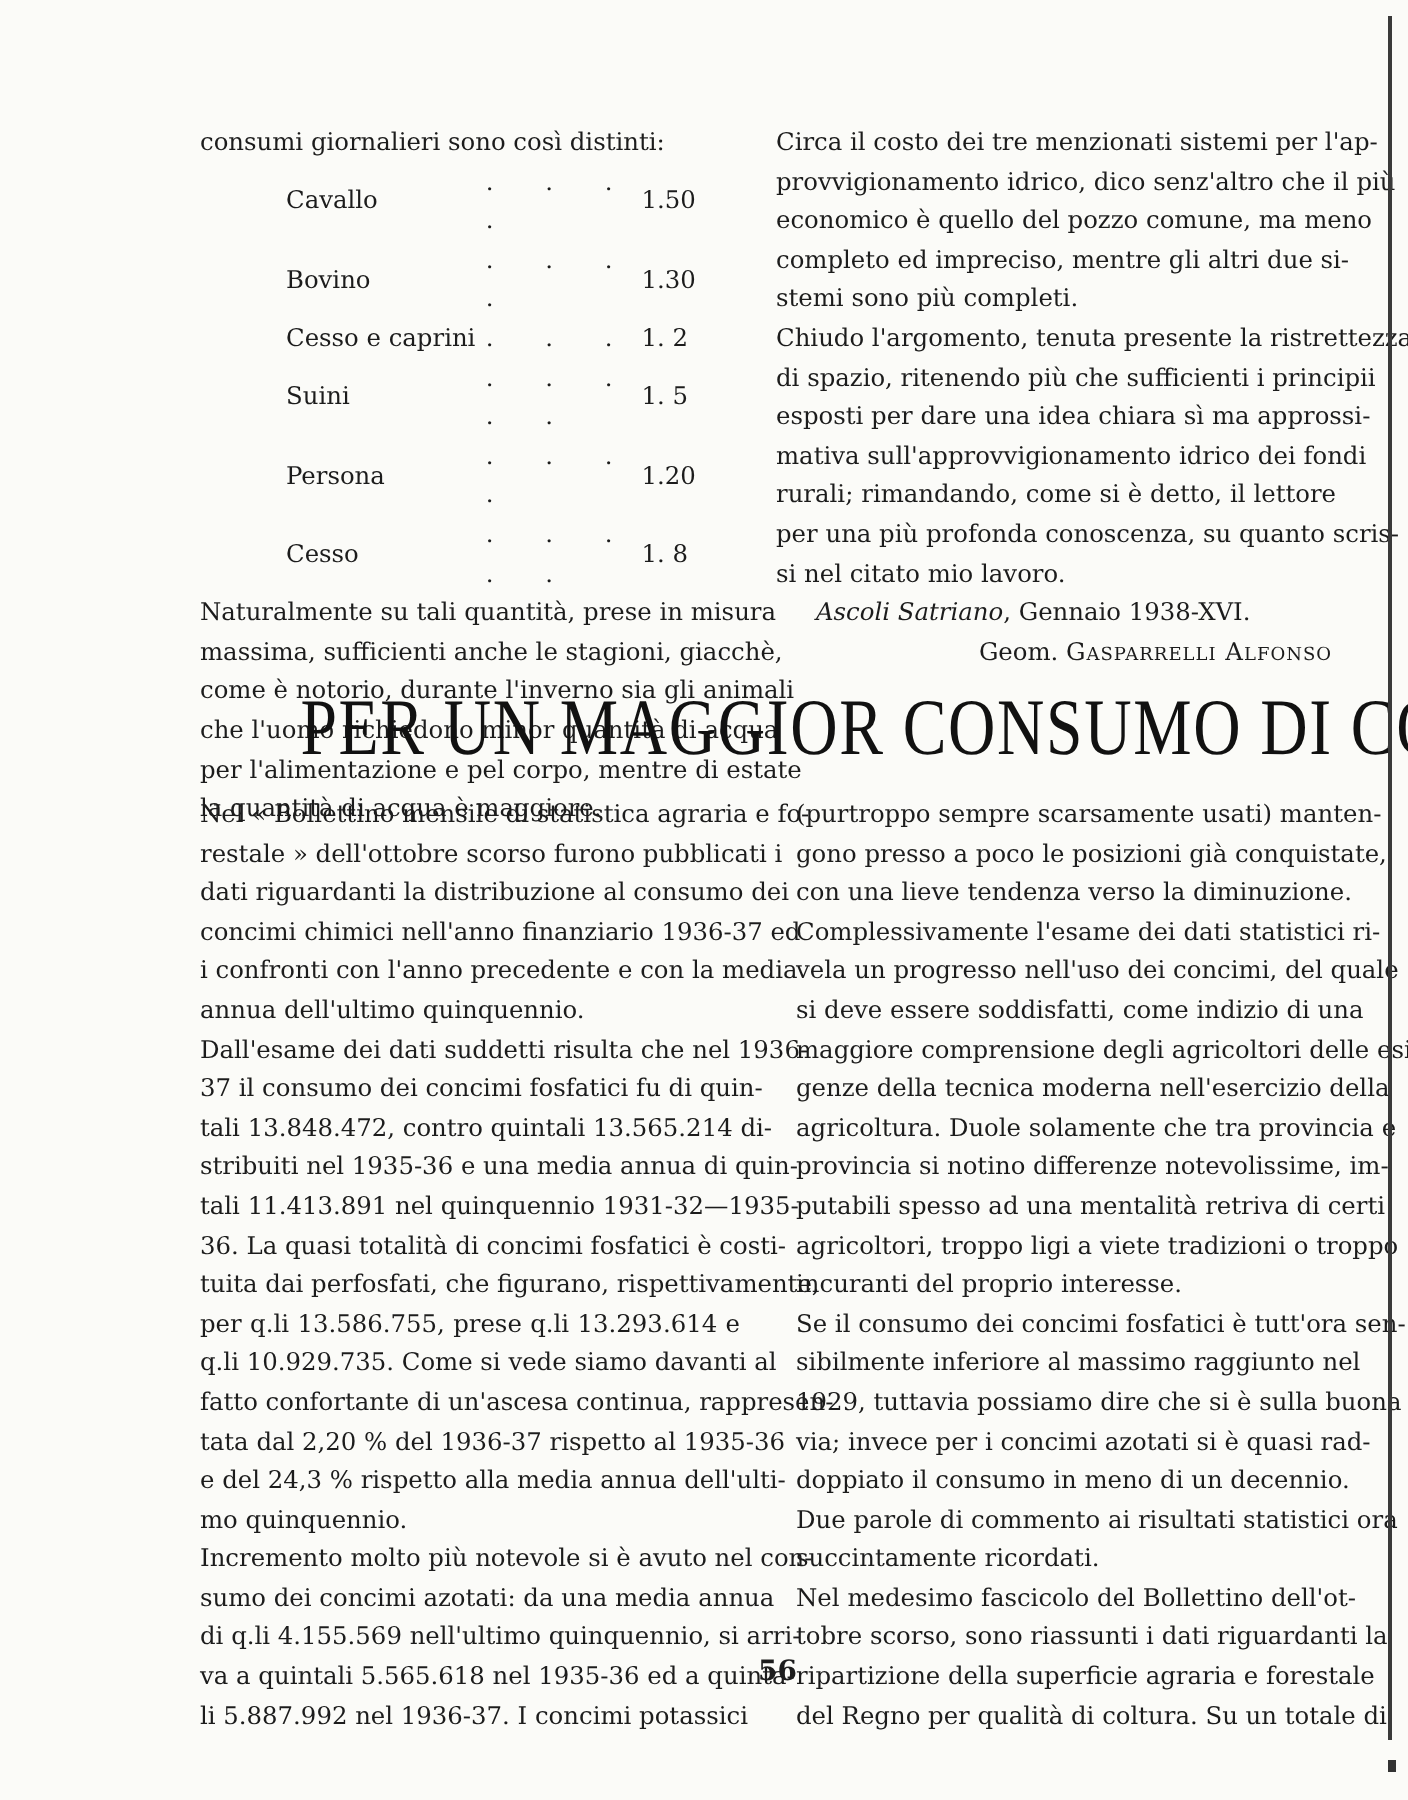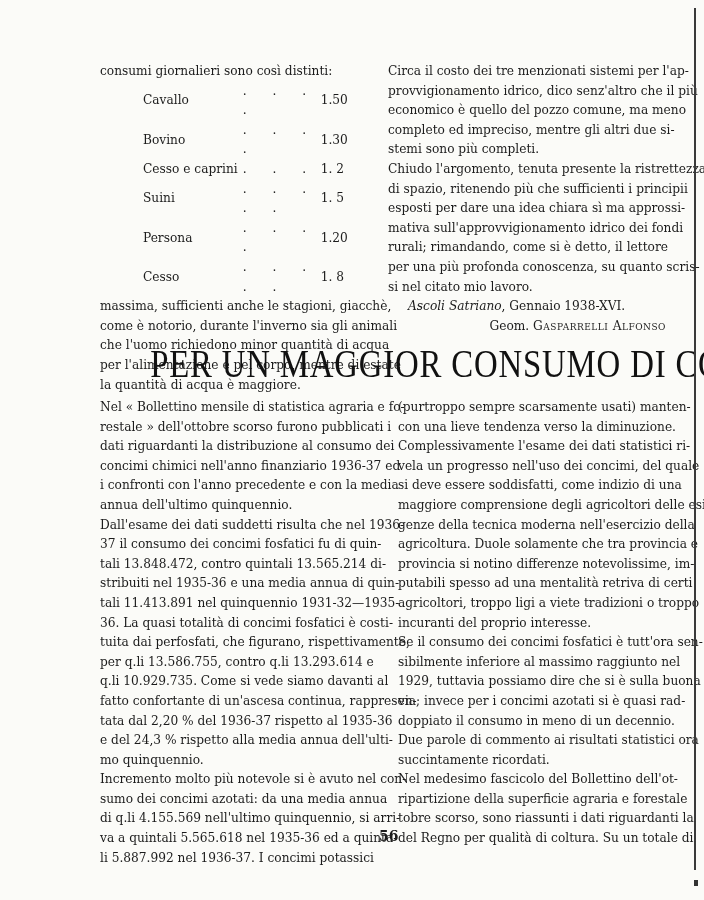--- a/index.html
+++ b/index.html
@@ -83,20 +83,21 @@
             <td class="val">1.20</td>
           </tr>
           <tr>
             <td class="name">Cesso</td>
             <td class="dots">. . . . .</td>
             <td class="val">1. 8</td>
           </tr>
         </tbody>
     </table>
     <p id="tl-para">
+        <span class="line">Naturalmente su tali quantità, prese in misura</span>
         <span class="line">massima, sufficienti anche le stagioni, giacchè,</span>
         <span class="line">come è notorio, durante l'inverno sia gli animali</span>
         <span class="line">che l'uomo richiedono minor quantità di acqua</span>
         <span class="line">per l'alimentazione e pel corpo, mentre di estate</span>
         <span class="line last">la quantità di acqua è maggiore.</span>
       </p>
   </div>
 
   <div class="col top-right">
     <p id="tr-para1">
@@ -136,38 +137,39 @@
         <span class="line last">annua dell'ultimo quinquennio.</span>
       </p>
       <p>
         <span class="line">Dall'esame dei dati suddetti risulta che nel 1936-</span>
         <span class="line">37 il consumo dei concimi fosfatici fu di quin-</span>
         <span class="line">tali 13.848.472, contro quintali 13.565.214 di-</span>
         <span class="line">stribuiti nel 1935-36 e una media annua di quin-</span>
         <span class="line">tali 11.413.891 nel quinquennio 1931-32—1935-</span>
         <span class="line">36. La quasi totalità di concimi fosfatici è costi-</span>
         <span class="line">tuita dai perfosfati, che figurano, rispettivamente,</span>
-        <span class="line">per q.li 13.586.755, contro q.li 13.293.614 e</span>
+        <span class="line">per q.li 13.586.755, prese q.li 13.293.614 e</span>
         <span class="line">q.li 10.929.735. Come si vede siamo davanti al</span>
         <span class="line">fatto confortante di un'ascesa continua, rappresen-</span>
         <span class="line">tata dal 2,20 % del 1936-37 rispetto al 1935-36</span>
         <span class="line">e del 24,3 % rispetto alla media annua dell'ulti-</span>
         <span class="line last">mo quinquennio.</span>
       </p>
       <p>
         <span class="line">Incremento molto più notevole si è avuto nel con-</span>
         <span class="line">sumo dei concimi azotati: da una media annua</span>
         <span class="line">di q.li 4.155.569 nell'ultimo quinquennio, si arri-</span>
         <span class="line">va a quintali 5.565.618 nel 1935-36 ed a quinta-</span>
         <span class="line">li 5.887.992 nel 1936-37. I concimi potassici</span>
       </p>
     </div>
   <div class="col bottom-right" id="br-col">
       <p>
         <span class="line">(purtroppo sempre scarsamente usati) manten-</span>
+        <span class="line">gono presso a poco le posizioni già conquistate,</span>
         <span class="line last">con una lieve tendenza verso la diminuzione.</span>
       </p>
       <p>
         <span class="line">Complessivamente l'esame dei dati statistici ri-</span>
         <span class="line">vela un progresso nell'uso dei concimi, del quale</span>
         <span class="line">si deve essere soddisfatti, come indizio di una</span>
         <span class="line">maggiore comprensione degli agricoltori delle esi-</span>
         <span class="line">genze della tecnica moderna nell'esercizio della</span>
         <span class="line">agricoltura. Duole solamente che tra provincia e</span>
         <span class="line">provincia si notino differenze notevolissime, im-</span>
@@ -181,22 +183,22 @@
         <span class="line">1929, tuttavia possiamo dire che si è sulla buona</span>
         <span class="line">via; invece per i concimi azotati si è quasi rad-</span>
         <span class="line last">doppiato il consumo in meno di un decennio.</span>
       </p>
       <p>
         <span class="line">Due parole di commento ai risultati statistici ora</span>
         <span class="line last">succintamente ricordati.</span>
       </p>
       <p>
         <span class="line">Nel medesimo fascicolo del Bollettino dell'ot-</span>
+        <span class="line">tobre scorso, sono riassunti i dati riguardanti la</span>
         <span class="line">ripartizione della superficie agraria e forestale</span>
-        <span class="line">tobre scorso, sono riassunti i dati riguardanti la</span>
         <span class="line">del Regno per qualità di coltura. Su un totale di</span>
       </p>
     </div>
 
   <div class="page-number">56</div>
 
   <div class="binding-edge"></div>
   <div class="binding-notch"></div>
 </div>
 

